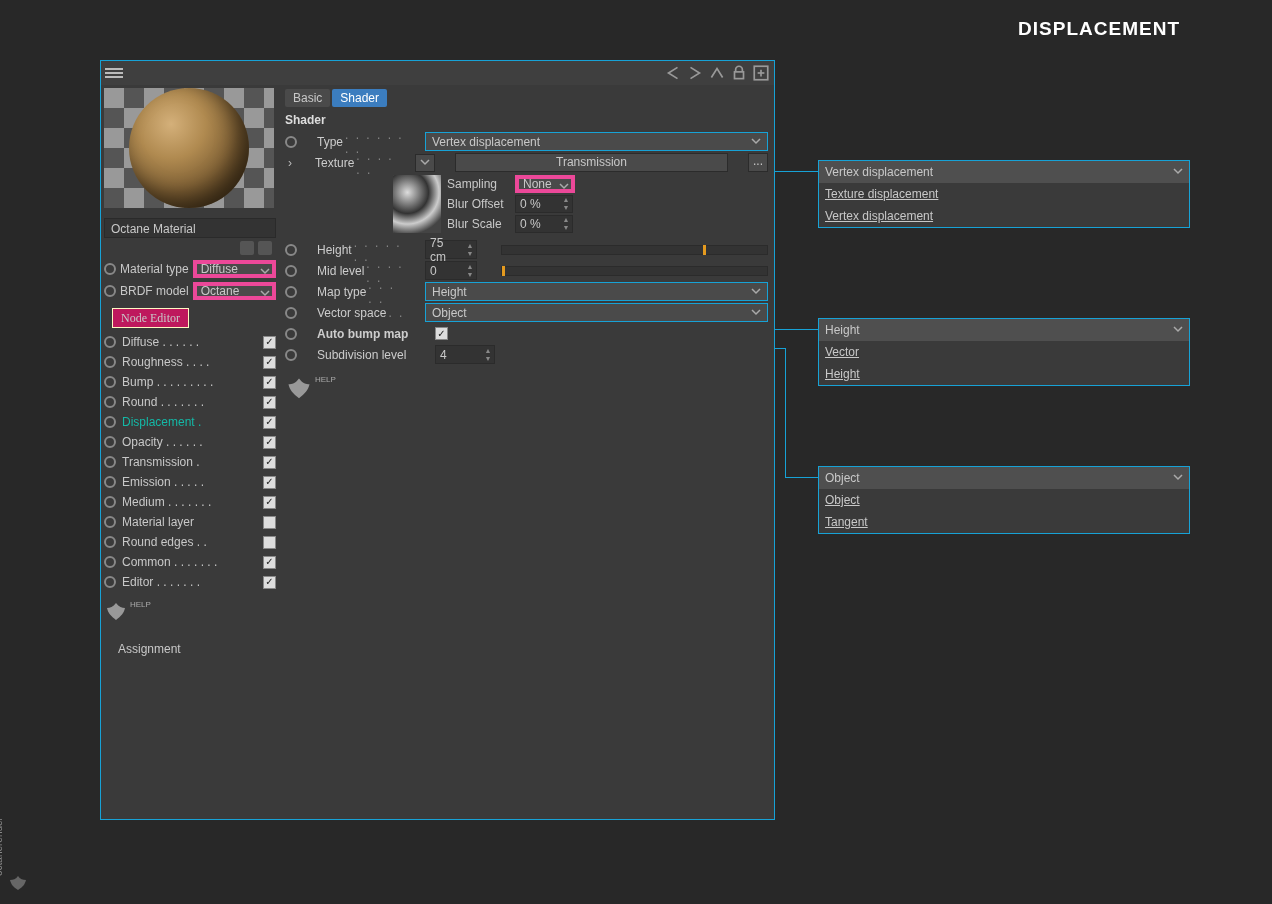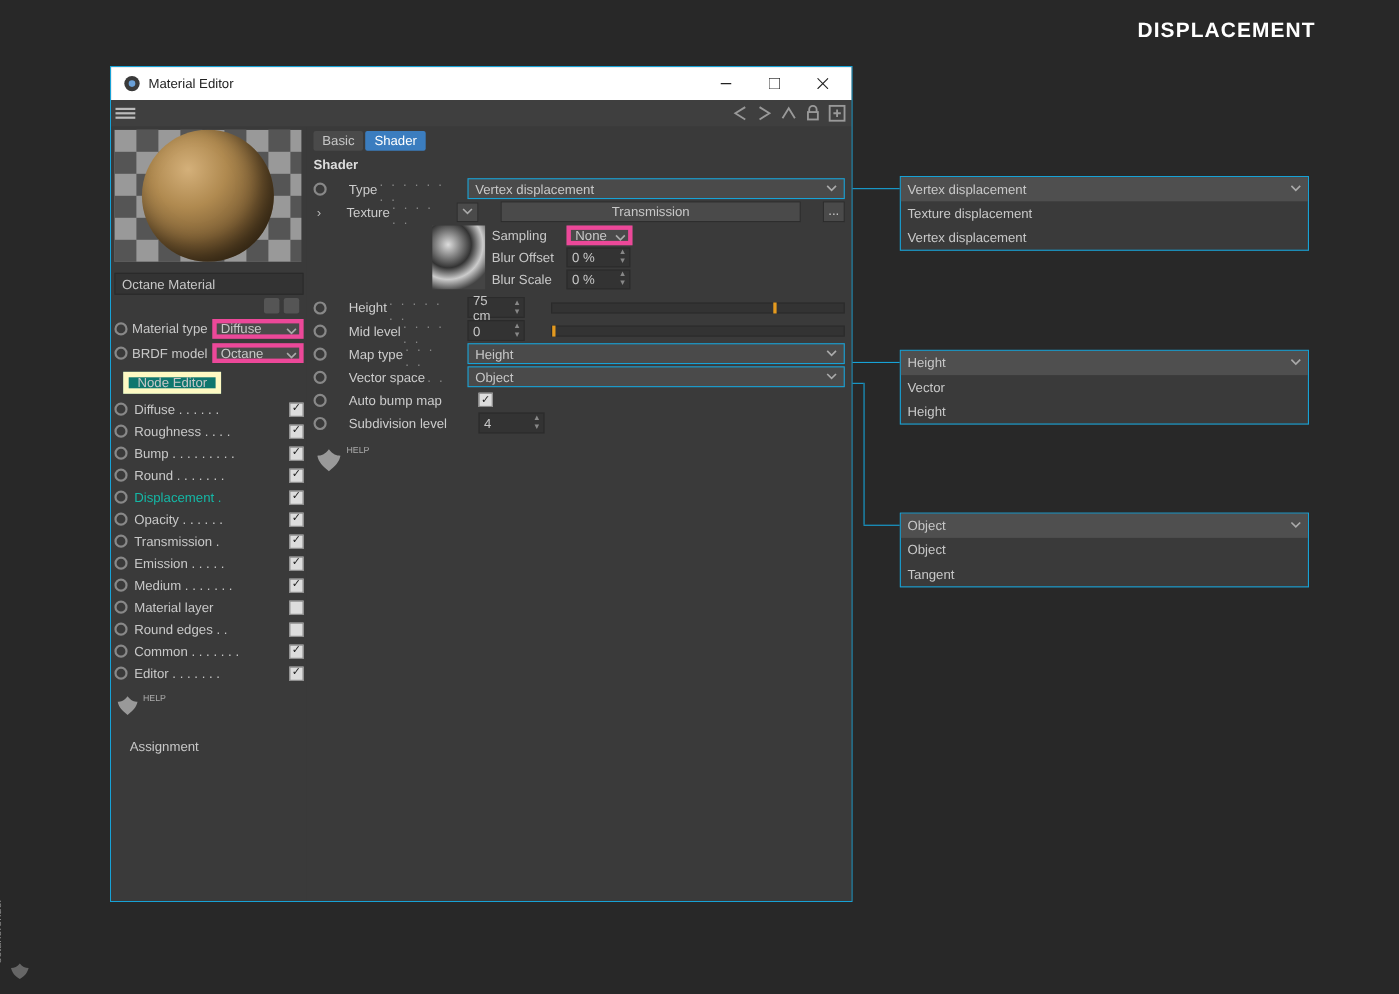--- a/index.html
+++ b/index.html
@@ -1,18 +1,18 @@
 <!DOCTYPE html>
 <html><head>
 <meta charset="utf-8">
 <style>
 * { box-sizing: border-box; margin: 0; padding: 0; font-family: "Segoe UI", Arial, sans-serif; }
 body { background: #282828; color: #c8c8c8; font-size: 12px; width: 1272px; height: 904px; position: relative; overflow: hidden; }
 
-.page-title { position: absolute; top: 18px; right: 76px; color: #fff; font-size: 19px; font-weight: 700; letter-spacing: 1px; }
+.page-title { position: absolute; top: 18px; right: 92px; color: #fff; font-size: 19px; font-weight: 700; letter-spacing: 1px; }
 .watermark { position: absolute; left: 4px; bottom: 28px; color: #888; font-size: 10px; transform: rotate(-90deg); transform-origin: left bottom; }
 .watermark-icon { position: absolute; left: 6px; bottom: 6px; width: 24px; height: 24px; }
 .watermark-icon svg { width: 100%; height: 100%; fill:#666; }
 
 .window {
   position: absolute; left: 100px; top: 60px; width: 675px; height: 760px;
   border: 1px solid #17a2d6; background: #3a3a3a;
 }
 .titlebar { height: 30px; background: #fff; display: flex; align-items: center; padding: 0 4px; }
 .titlebar .app-icon { width: 18px; height: 18px; margin: 0 6px; }
@@ -42,21 +42,21 @@
   box-shadow: inset -10px -10px 20px rgba(0,0,0,.5);
 }
 .mat-name-box { margin-top:10px; background:#333; border:1px solid #2a2a2a; height:20px; line-height:20px; padding:0 6px; }
 .mat-icons { height:20px; display:flex; justify-content:flex-end; gap:4px; align-items:center; padding:2px 4px; }
 .mat-icons .small-icon { width:14px; height:14px; background:#555; border-radius:2px; }
 .opt-row { display:flex; align-items:center; height:20px; gap:4px; margin:1px 0;}
 .radio-ring { width:12px; height:12px; border-radius:50%; border:2px solid #888; flex-shrink:0; }
 .opt-label { flex:0 0 auto; white-space:nowrap; }
 .sel { background:#4a4a4a; border:4px solid #ec4899; height:18px; display:flex; align-items:center; justify-content:space-between; padding:0 4px; flex:1; cursor:pointer; min-width:0;}
 .sel .chev { width:8px; height:8px; }
-.btn-node { background:#0f766e; border:5px solid #fef9c3; height:20px; padding:0 8px; display:inline-flex; align-items:center; margin:6px 0 4px 8px; cursor:pointer;}
+.btn-node { background:#be185d; border:1px solid #fef9c3; height:20px; padding:0 8px; display:inline-flex; align-items:center; margin:6px 0 4px 8px; cursor:pointer;font-family:Liberation Serif, serif;}
 .chk { width:13px; height:13px; background:#ddd; border:1px solid #888; display:inline-flex; align-items:center; justify-content:center; flex-shrink:0;}
 .chk.checked::after { content:"✓"; color:#222; font-size:10px; line-height:10px;}
 .chan { display:flex; align-items:center; height:20px; gap:6px; margin:0px 0;}
 .chan .lbl { flex:1; }
 .chan.active .lbl { color:#14b8a6; }
 .help-icon { margin-top:8px; display:flex; align-items:center; gap:2px;}
 .help-icon svg { width:24px; height:24px; fill:#999;}
 .help-text { font-size:8px; color:#aaa; align-self:flex-start;}
 .assignment { margin-top:18px; padding-left:14px;}
 
@@ -94,21 +94,21 @@
 .slider .m1 { left:76%; background:#e49a1f;}
 .slider .m2 { left:0%; background:#e49a1f;}
 .small-help { margin-top:10px;}
 .small-help svg { width:28px; height:28px; fill:#999;}
 
 .popup {
   position:absolute; border:1px solid #17a2d6; background:#3a3a3a;
   width:372px;
 }
 .popup .hdr { background:#4f4f4f; height:22px; display:flex; align-items:center; justify-content:space-between; padding:0 6px;}
-.popup .item { height:22px; display:flex; align-items:center; padding:0 6px;}
+.popup .item { height:22px; display:flex; align-items:center; padding:0 6px;text-decoration:underline;}
 .popup1 { left: 818px; top: 160px;}
 .popup2 { left: 818px; top: 318px;}
 .popup3 { left: 818px; top: 466px;}
 
 .connector { position:absolute; border-top:1px solid #17a2d6;}
 .conn1 { left:773px; top:171px; width:45px;}
 .conn2a { left:773px; top:329px; width:45px;}
 .conn2b { left:773px; top:348px; width:12px; height:0px; border-top:1px solid #17a2d6;}
 .conn3a { position:absolute; left:785px; top:348px; width:0px; height:129px; border-left:1px solid #17a2d6;}
 .conn3b { left:785px; top:477px; width:33px;}
@@ -124,45 +124,20 @@
     </svg>
 </div>
 
 <div class="connector conn1"></div>
 <div class="connector conn2a"></div>
 <div class="connector conn2b"></div>
 <div class="conn3a"></div>
 <div class="connector conn3b"></div>
 
 <div class="window">
-  <div class="titlebar">
-    <div class="app-icon">
-      <svg viewBox="0 0 18 18">
-          <circle cx="9" cy="9" r="7" fill="#3a3a3a"></circle>
-          <circle cx="9" cy="9" r="3" fill="#6aa0d8"></circle>
-        </svg>
-    </div>
-    <div class="title">Material Editor</div>
-    <div class="win-btn">
-        <svg viewBox="0 0 10 10">
-          <line x1="0" y1="5" x2="10" y2="5"></line>
-        </svg>
-      </div>
-    <div class="win-btn">
-        <svg viewBox="0 0 10 10">
-          <rect x="0" y="0" width="10" height="10"></rect>
-        </svg>
-      </div>
-    <div class="win-btn">
-        <svg viewBox="0 0 10 10">
-          <line x1="0" y1="0" x2="10" y2="10"></line>
-          <line x1="10" y1="0" x2="0" y2="10"></line>
-        </svg>
-      </div>
-  </div>
   <div class="toolbar">
     <div class="hamburger">
         <div></div>
         <div></div>
         <div></div>
       </div>
     <div class="nav-icons">
       <div class="i">
           <svg viewBox="0 0 16 16">
             <path d="M12 3 L4 8 L12 13"></path>
@@ -426,21 +401,21 @@
           </div>
         <div class="wide-sel hl">
             <span>Object</span>
             <span class="chev"><svg viewBox="0 0 10 10">
                 <path d="M1 3 L5 7 L9 3"></path>
               </svg></span>
           </div>
       </div>
       <div class="prop-row">
         <div class="radio-ring"></div>
-        <div class="prop-label" style="width:98px;">
+        <div class="prop-label" style="width:98px;font-weight:bold;">
             <span class="nm">Auto bump map</span>
           </div>
         <div class="chk checked"></div>
       </div>
       <div class="prop-row">
         <div class="radio-ring"></div>
         <div class="prop-label" style="width:98px;">
             <span class="nm">Subdivision level</span>
           </div>
         <div class="num-input" style="width:60px;">

